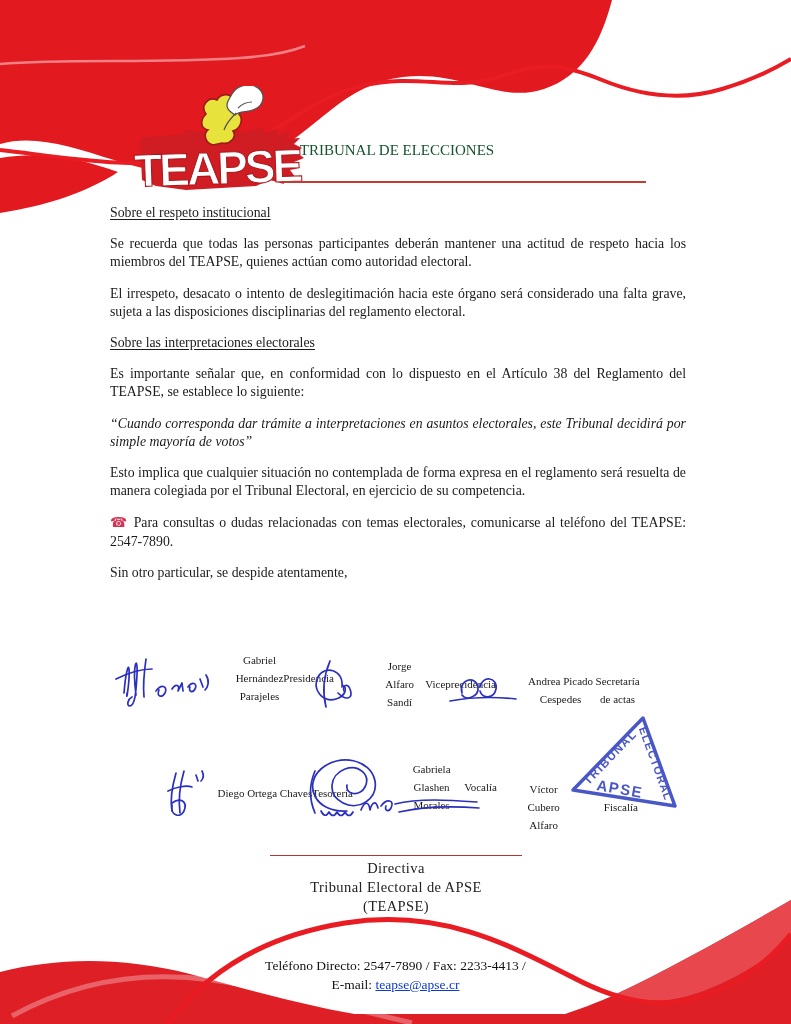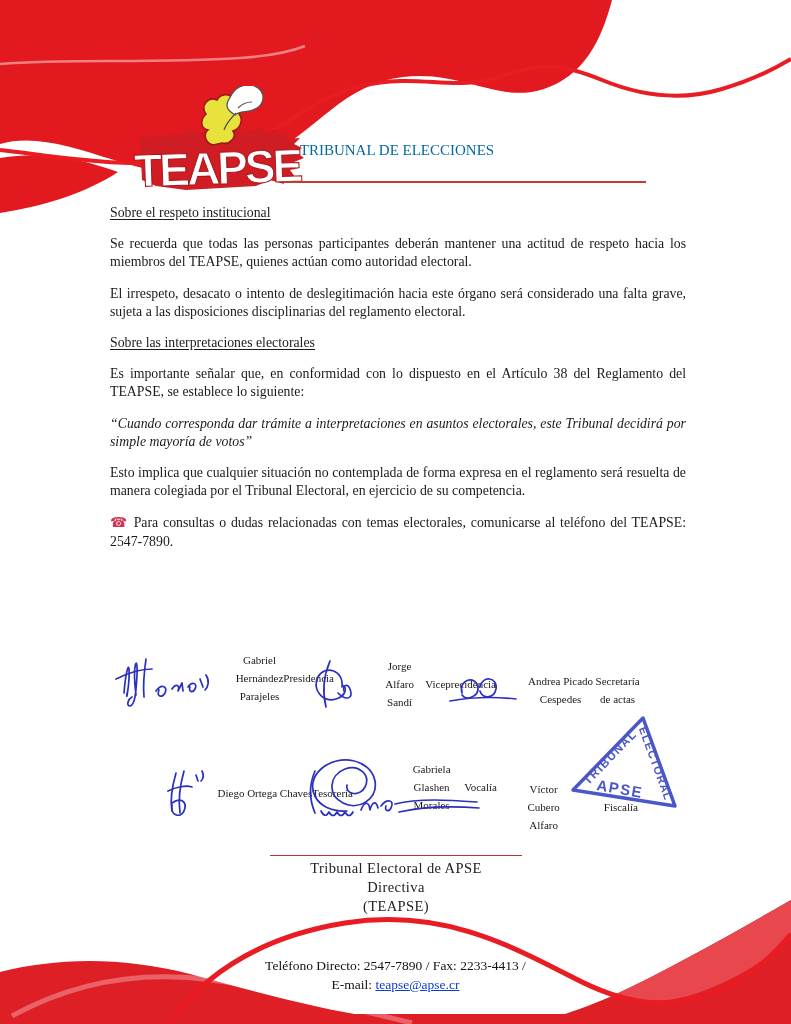--- a/index.html
+++ b/index.html
@@ -9,21 +9,21 @@
     background:#ffffff; overflow:hidden;
     font-family:"Liberation Serif", serif; color:#1a1a1a;
   }
   svg text{font-family:"Liberation Sans", sans-serif;}
 
   
   .header-wave{position:absolute; left:0; top:0;}
   .logo{position:absolute; left:126px; top:86px;}
   .org-title{
     position:absolute; left:296px; top:142px; width:202px;
-    text-align:center; font-size:15px; line-height:17.5px; color:#0369a1;
+    text-align:center; font-size:15px; line-height:17.5px; color:#14532d;
   }
   .header-rule{position:absolute; left:283px; top:181px; width:363px; height:2px; background:#c43b31;}
 
   
   .content{
     position:absolute; left:110px; top:204px; width:576px;
     font-size:13.8px; line-height:18.2px; text-align:justify;
   }
   .content p{margin:0 0 13px 0;}
   .content .heading{text-decoration:underline; text-underline-offset:2px;}
@@ -93,20 +93,21 @@
 
   <div class="content">
     <p class="heading">Sobre el respeto institucional</p>
     <p>Se recuerda que todas las personas participantes deberán mantener una actitud de respeto hacia los miembros del TEAPSE, quienes actúan como autoridad electoral.</p>
     <p>El irrespeto, desacato o intento de deslegitimación hacia este órgano será considerado una falta grave, sujeta a las disposiciones disciplinarias del reglamento electoral.</p>
     <p class="heading">Sobre las interpretaciones electorales</p>
     <p>Es importante señalar que, en conformidad con lo dispuesto en el Artículo 38 del Reglamento del TEAPSE, se establece lo siguiente:</p>
     <p class="quote">“Cuando corresponda dar trámite a interpretaciones en asuntos electorales, este Tribunal decidirá por simple mayoría de votos”</p>
     <p>Esto implica que cualquier situación no contemplada de forma expresa en el reglamento será resuelta de manera colegiada por el Tribunal Electoral, en ejercicio de su competencia.</p>
     <p><span class="phone-glyph">☎</span> <span>Para consultas o dudas relacionadas con temas electorales, comunicarse al teléfono del TEAPSE: 2547-7890.</span></p>
+    <p class="closing">Sin otro particular, se despide atentamente,</p>
   </div>
 
   <div class="sig" id="sig1">
     <svg class="ink" width="150" height="58" viewBox="0 0 150 58">
       <path d="M38,44 C40,20 44,8 43,30 C42,44 40,52 41,44"></path>
       <path d="M50,46 C46,14 52,4 51,26 C50,44 49,56 44,57 C40,57 42,50 46,48"></path>
       <path d="M60,10 C58,24 57,38 58,48"></path>
       <path d="M30,30 C42,24 56,20 66,20"></path>
       <path d="M70,42 C76,34 82,38 79,44 C76,49 70,48 73,41"></path>
       <path d="M86,40 C90,34 94,36 92,42 L96,34 L97,42"></path>
@@ -168,22 +169,22 @@
 
   <svg class="stamp" width="130" height="115" viewBox="0 0 130 115">
     <path d="M78,10 L110,98 L8,82 Z" fill="none" stroke="#3b49c2" stroke-width="3.5" stroke-linejoin="round"></path>
     <text x="48" y="52" font-size="11.5" font-weight="bold" letter-spacing="1.5" fill="#3b49c2" text-anchor="middle" transform="rotate(-46 48 52)">TRIBUNAL</text>
     <text x="87" y="57" font-size="11" font-weight="bold" letter-spacing="1.2" fill="#3b49c2" text-anchor="middle" transform="rotate(70 87 57)">ELECTORAL</text>
     <text x="54" y="86" font-size="15" font-weight="bold" letter-spacing="1.5" fill="#3b49c2" text-anchor="middle" transform="rotate(10 54 86)">APSE</text>
   </svg>
 
   <div class="signoff-rule"></div>
   <div class="signoff">
+    <div>Directiva</div>
     <div>Tribunal Electoral de APSE</div>
-    <div>Directiva</div>
     <div>(TEAPSE)</div>
   </div>
 
   <svg class="footer-wave" width="791" height="150" viewBox="0 0 791 150">
     <path d="M0,98 C55,84 120,82 190,100 C265,120 330,140 425,150 L0,150 Z" fill="#de1f26"></path>
     <path d="M791,26 C735,58 672,94 612,122 C578,137 552,144 532,150 L791,150 Z" fill="#de1f26"></path>
     <path d="M791,26 C735,58 672,94 612,122 C644,131 676,128 706,116 C744,101 772,82 791,62 Z" fill="#e8474e"></path>
     <path d="M0,140 L791,140 L791,150 L0,150 Z" fill="#de1f26"></path>
     <path d="M12,142 C70,110 138,96 212,106 C286,116 348,134 412,149" stroke="rgba(255,255,255,0.3)" stroke-width="5" fill="none"></path>
     <path d="M168,150 C200,106 252,64 345,49 C440,34 508,70 574,104 C618,127 660,137 706,121 C747,107 773,82 791,60" stroke="#e81c22" stroke-width="5" fill="none"></path>

